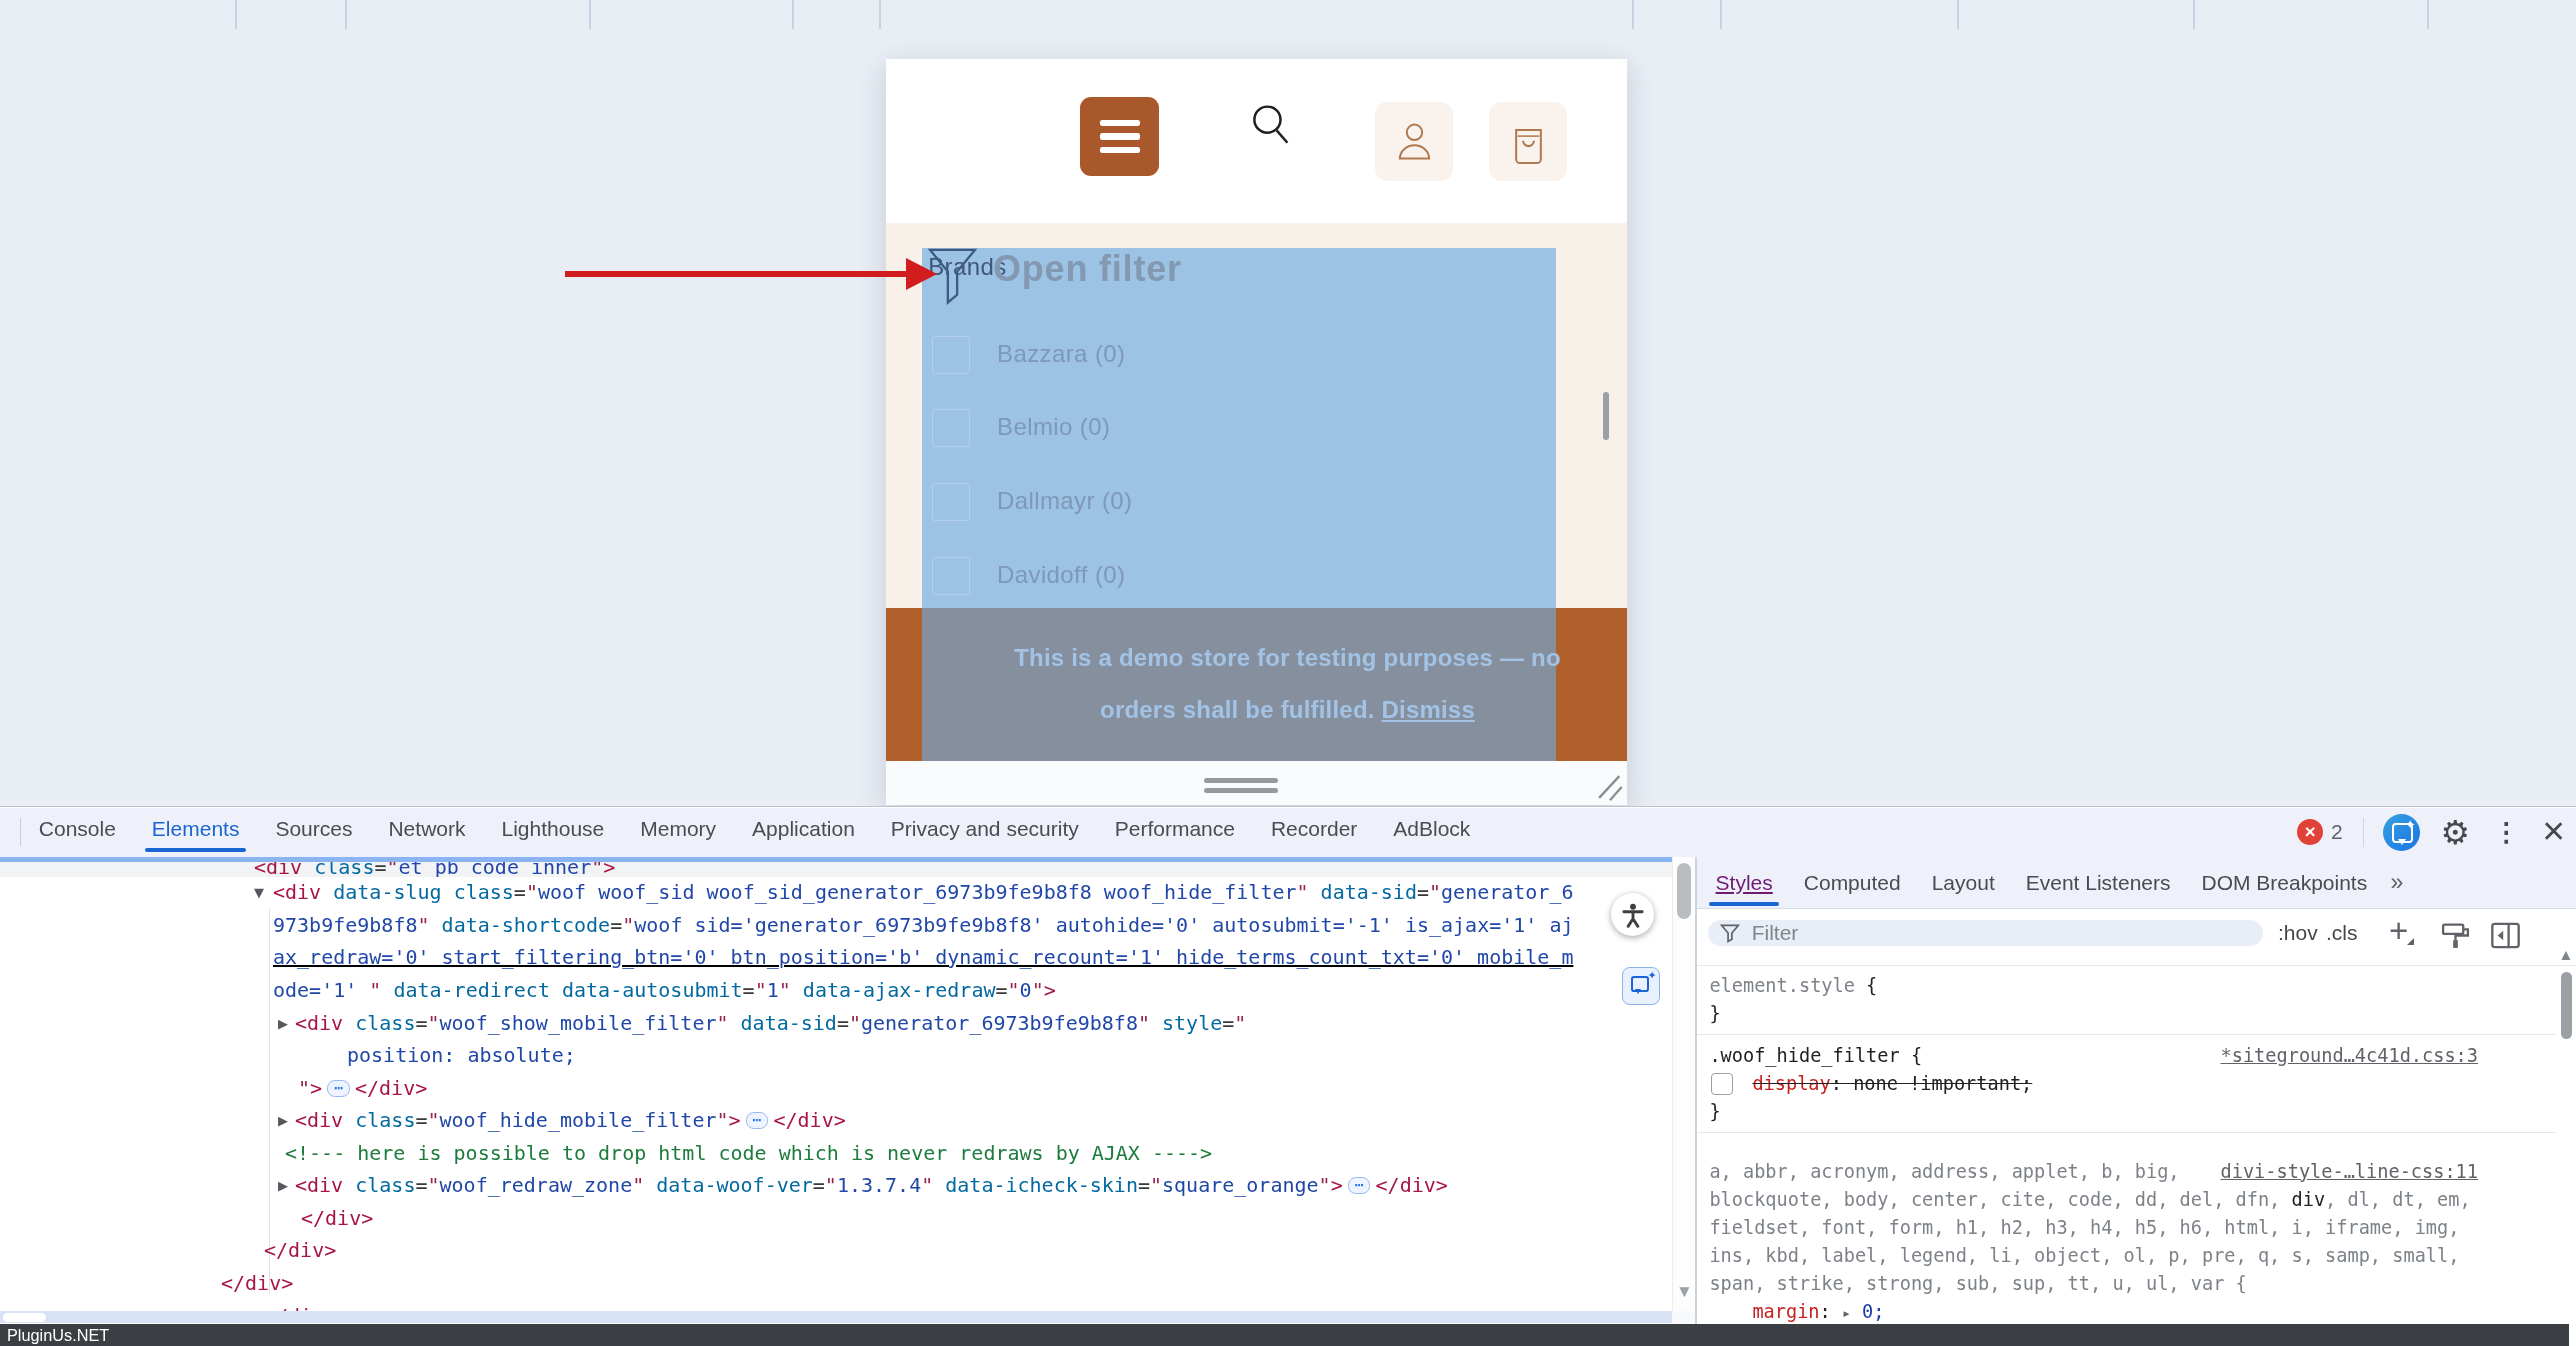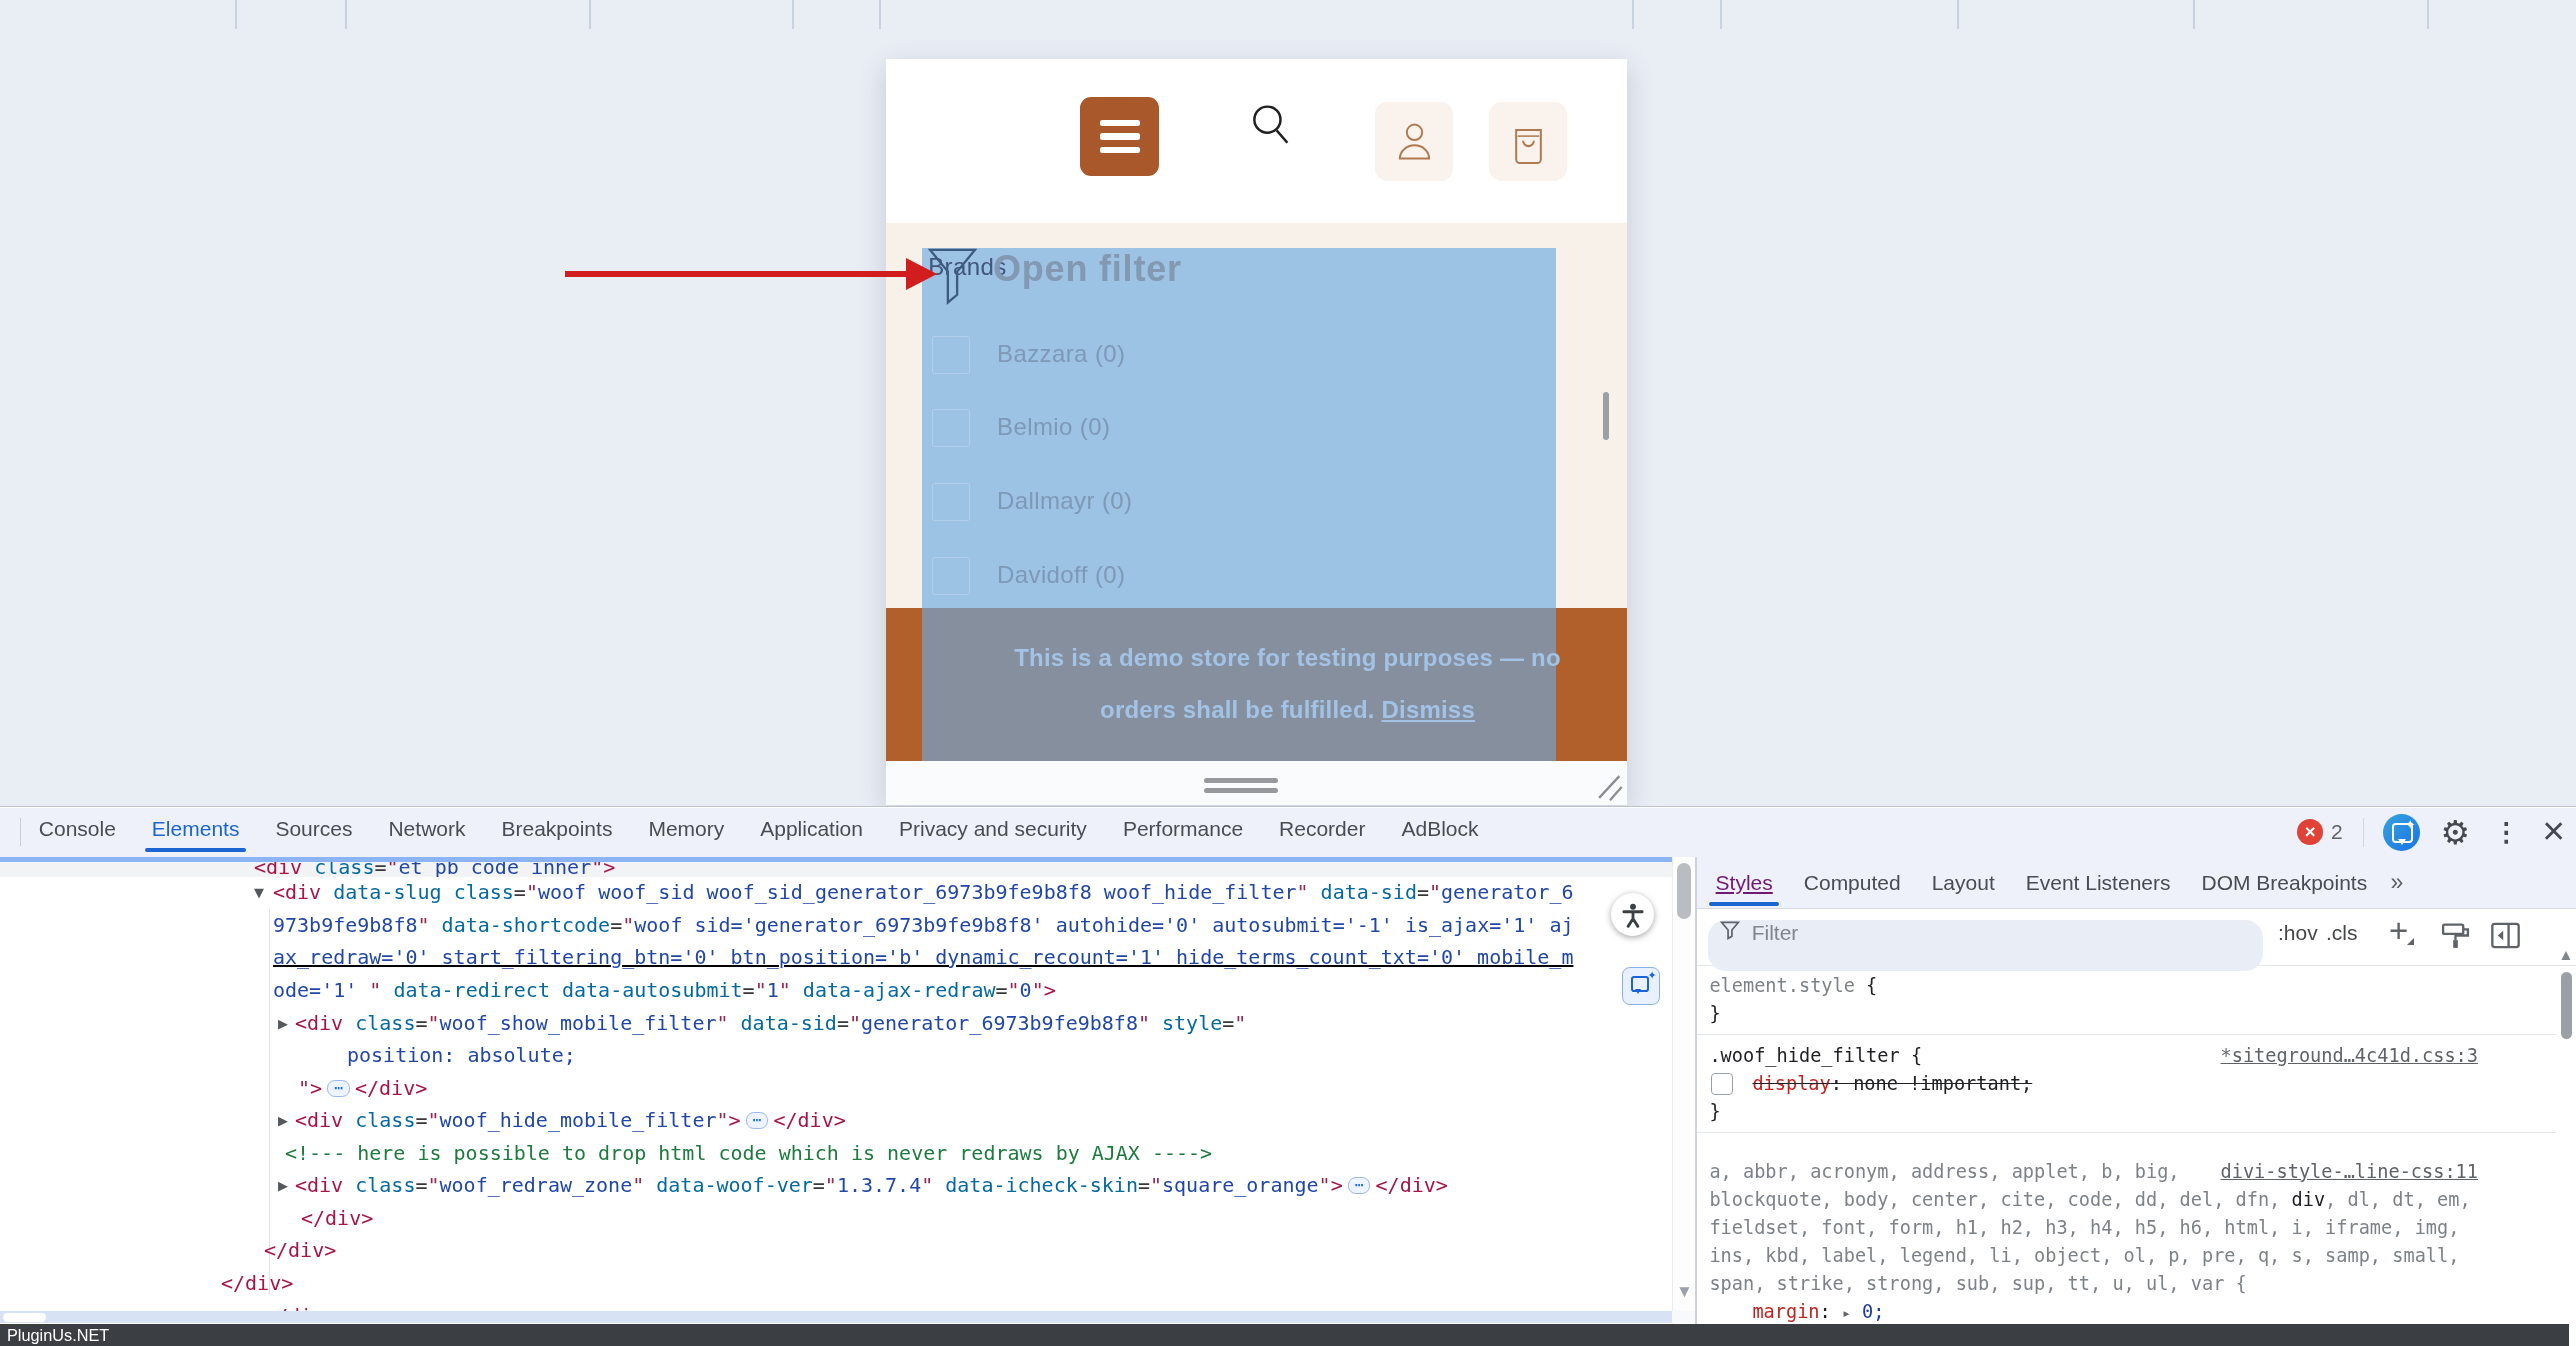--- a/index.html
+++ b/index.html
@@ -97,22 +97,22 @@
   
   #styles-panel{position:absolute;left:1697px;top:50px;width:879px;height:504px;background:#fff;overflow:hidden;}
   #st-tabbar{position:absolute;left:0;top:0;width:879px;height:51px;background:#eef1f9;border-bottom:0.8px solid #d5dae6;
              display:flex;align-items:center;padding-left:3.1px;}
   .stab{position:relative;height:51px;display:flex;align-items:center;padding:0 15.5px;font-size:21px;color:#494c50;cursor:pointer;}
   .stab.active{color:#701a75;text-decoration:underline;}
   .stab.active::after{content:'';position:absolute;left:9.3px;right:9.3px;bottom:2.3px;height:3.9px;background:#1a65d1;border-radius:2.3px;}
   #st-more{font-size:23px;color:#5f6368;padding:0 7.8px;cursor:pointer;}
   #st-filter-row{position:absolute;left:0;top:52px;width:879px;height:56px;background:#fff;border-bottom:0.8px solid #e4e7ee;
                  display:flex;align-items:center;}
-  #st-filter-pill{position:absolute;left:11px;top:11px;width:555px;height:51px;background:#e9edf6;border-radius:18px;
-                  display:flex;align-items:flex-start;padding-left:12.4px;box-sizing:border-box;}
+  #st-filter-pill{position:absolute;left:11px;top:11px;width:555px;height:26px;background:#e9edf6;border-radius:18px;
+                  display:flex;align-items:center;padding-left:12.4px;box-sizing:border-box;}
   #st-filter-input{border:none;background:transparent;outline:none;font-size:21px;color:#202124;width:465px;margin-left:9.3px;
                    font-family:"Liberation Sans",sans-serif;}
   #st-filter-input::placeholder{color:#80868b;}
   .st-txtbtn{position:absolute;top:12.4px;font-size:21px;color:#444746;cursor:pointer;}
   #btn-hov{left:581px;} #btn-cls{left:629px;}
   #btn-add{position:absolute;left:692px;top:3.1px;font-size:33px;color:#5f6368;cursor:pointer;}
   #btn-add::after{content:'';position:absolute;right:-6.2px;bottom:4.7px;border-left:7px solid transparent;border-bottom:7px solid #5f6368;}
   .st-iconbtn{position:absolute;top:11px;cursor:pointer;}
   #btn-paint{left:743px;} #btn-panel{left:792px;}
   
@@ -229,21 +229,21 @@
 
 <div id="devtools">
 
   <div id="dt-tabbar">
     <span id="dt-tabbar-left-divider"></span>
     <div id="dt-tabs" style="display:flex;height:56px;">
         <div class="dtab">Console</div>
         <div class="dtab active">Elements</div>
         <div class="dtab">Sources</div>
         <div class="dtab">Network</div>
-        <div class="dtab">Breakpoints</div>
+        <div class="dtab">Lighthouse</div>
         <div class="dtab">Memory</div>
         <div class="dtab">Application</div>
         <div class="dtab">Privacy and security</div>
         <div class="dtab">Performance</div>
         <div class="dtab">Recorder</div>
         <div class="dtab">AdBlock</div>
       </div>
   </div>
   <div id="dt-right">
     <div id="err-badge">

